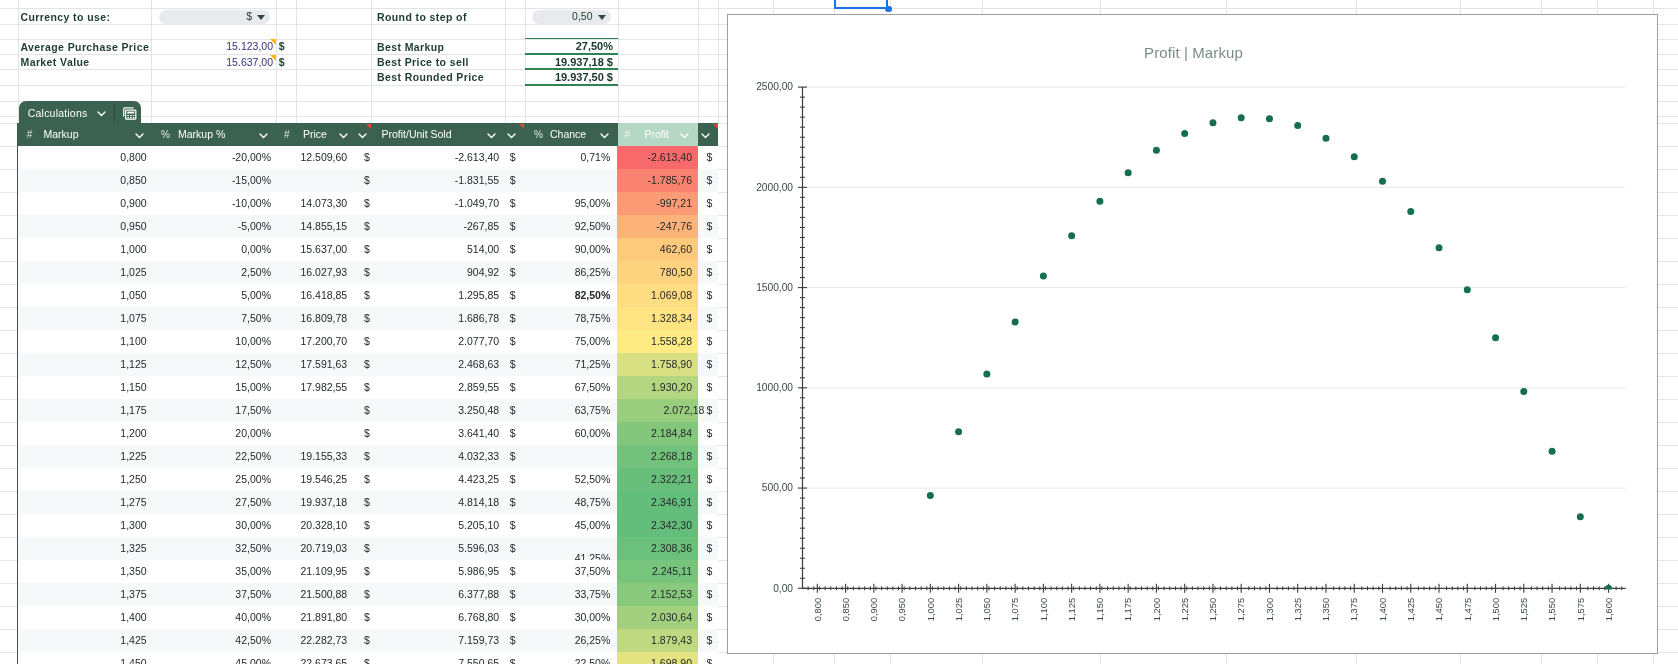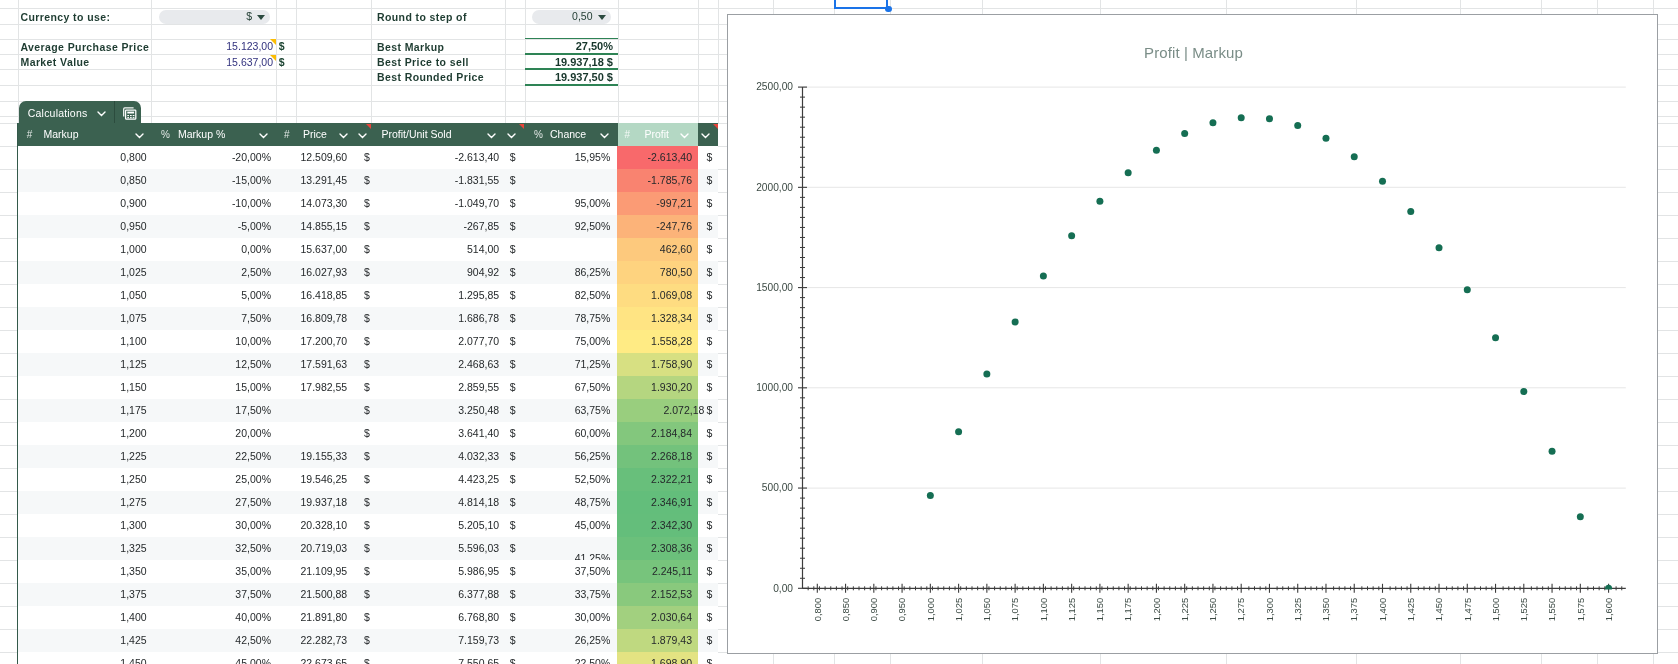--- a/index.html
+++ b/index.html
@@ -227,29 +227,28 @@
 <div class="rtri" style="left:366px;top:123.5px;"></div>
 <div class="rtri" style="left:518.5px;top:123.5px;"></div>
 <div class="rtri" style="left:712.5px;top:123.5px;"></div>
 <div class="row" style="top:146.3px;background:#ffffff;">
 <span class="c r" style="right:571.4px;left:0;">0,800</span>
 <span class="c r" style="right:447px;left:0;">-20,00%</span>
 <span class="c r" style="right:370.8px;left:0;">12.509,60</span>
 <span class="c" style="left:345.6px;">$</span>
 <span class="c r" style="right:218.9px;left:0;">-2.613,40</span>
 <span class="c" style="left:491.4px;">$</span>
-<span class="c r" style="right:107.7px;left:0;">15,95%</span>
+<span class="c r" style="right:107.7px;left:0;">0,71%</span>
 <span style="position:absolute;left:599.1px;width:80.5px;height:23px;background:#f8696b;"></span>
 <span class="c r" style="right:26px;left:599.1px;">-2.613,40</span>
 <span class="c" style="left:688px;">$</span>
 </div>
 <div class="row" style="top:169.3px;background:#f6f8f9;">
 <span class="c r" style="right:571.4px;left:0;">0,850</span>
 <span class="c r" style="right:447px;left:0;">-15,00%</span>
-<span class="c r" style="right:370.8px;left:0;">13.291,45</span>
 <span class="c" style="left:345.6px;">$</span>
 <span class="c r" style="right:218.9px;left:0;">-1.831,55</span>
 <span class="c" style="left:491.4px;">$</span>
 <span style="position:absolute;left:599.1px;width:80.5px;height:23px;background:#f98370;"></span>
 <span class="c r" style="right:26px;left:599.1px;">-1.785,76</span>
 <span class="c" style="left:688px;">$</span>
 </div>
 <div class="row" style="top:192.3px;background:#ffffff;">
 <span class="c r" style="right:571.4px;left:0;">0,900</span>
 <span class="c r" style="right:447px;left:0;">-10,00%</span>
@@ -274,20 +273,21 @@
 <span class="c r" style="right:26px;left:599.1px;">-247,76</span>
 <span class="c" style="left:688px;">$</span>
 </div>
 <div class="row" style="top:238.3px;background:#ffffff;">
 <span class="c r" style="right:571.4px;left:0;">1,000</span>
 <span class="c r" style="right:447px;left:0;">0,00%</span>
 <span class="c r" style="right:370.8px;left:0;">15.637,00</span>
 <span class="c" style="left:345.6px;">$</span>
 <span class="c r" style="right:218.9px;left:0;">514,00</span>
 <span class="c" style="left:491.4px;">$</span>
+<span class="c r" style="right:107.7px;left:0;">90,00%</span>
 <span style="position:absolute;left:599.1px;width:80.5px;height:23px;background:#fdc97d;"></span>
 <span class="c r" style="right:26px;left:599.1px;">462,60</span>
 <span class="c" style="left:688px;">$</span>
 </div>
 <div class="row" style="top:261.3px;background:#f6f8f9;">
 <span class="c r" style="right:571.4px;left:0;">1,025</span>
 <span class="c r" style="right:447px;left:0;">2,50%</span>
 <span class="c r" style="right:370.8px;left:0;">16.027,93</span>
 <span class="c" style="left:345.6px;">$</span>
 <span class="c r" style="right:218.9px;left:0;">904,92</span>
@@ -297,21 +297,21 @@
 <span class="c r" style="right:26px;left:599.1px;">780,50</span>
 <span class="c" style="left:688px;">$</span>
 </div>
 <div class="row" style="top:284.3px;background:#ffffff;">
 <span class="c r" style="right:571.4px;left:0;">1,050</span>
 <span class="c r" style="right:447px;left:0;">5,00%</span>
 <span class="c r" style="right:370.8px;left:0;">16.418,85</span>
 <span class="c" style="left:345.6px;">$</span>
 <span class="c r" style="right:218.9px;left:0;">1.295,85</span>
 <span class="c" style="left:491.4px;">$</span>
-<span class="c r" style="right:107.7px;left:0;">82,50%</span>
+<span class="c r" style="right:107.7px;left:0;font-weight:bold;">82,50%</span>
 <span style="position:absolute;left:599.1px;width:80.5px;height:23px;background:#fedc81;"></span>
 <span class="c r" style="right:26px;left:599.1px;">1.069,08</span>
 <span class="c" style="left:688px;">$</span>
 </div>
 <div class="row" style="top:307.3px;background:#f6f8f9;">
 <span class="c r" style="right:571.4px;left:0;">1,075</span>
 <span class="c r" style="right:447px;left:0;">7,50%</span>
 <span class="c r" style="right:370.8px;left:0;">16.809,78</span>
 <span class="c" style="left:345.6px;">$</span>
 <span class="c r" style="right:218.9px;left:0;">1.686,78</span>
@@ -380,21 +380,20 @@
 <span class="c r" style="right:26px;left:599.1px;">2.184,84</span>
 <span class="c" style="left:688px;">$</span>
 </div>
 <div class="row" style="top:445.3px;background:#f6f8f9;">
 <span class="c r" style="right:571.4px;left:0;">1,225</span>
 <span class="c r" style="right:447px;left:0;">22,50%</span>
 <span class="c r" style="right:370.8px;left:0;">19.155,33</span>
 <span class="c" style="left:345.6px;">$</span>
 <span class="c r" style="right:218.9px;left:0;">4.032,33</span>
 <span class="c" style="left:491.4px;">$</span>
-<span class="c r" style="right:107.7px;left:0;">56,25%</span>
 <span style="position:absolute;left:599.1px;width:80.5px;height:23px;background:#73c27c;"></span>
 <span class="c r" style="right:26px;left:599.1px;">2.268,18</span>
 <span class="c" style="left:688px;">$</span>
 </div>
 <div class="row" style="top:468.3px;background:#ffffff;">
 <span class="c r" style="right:571.4px;left:0;">1,250</span>
 <span class="c r" style="right:447px;left:0;">25,00%</span>
 <span class="c r" style="right:370.8px;left:0;">19.546,25</span>
 <span class="c" style="left:345.6px;">$</span>
 <span class="c r" style="right:218.9px;left:0;">4.423,25</span>

